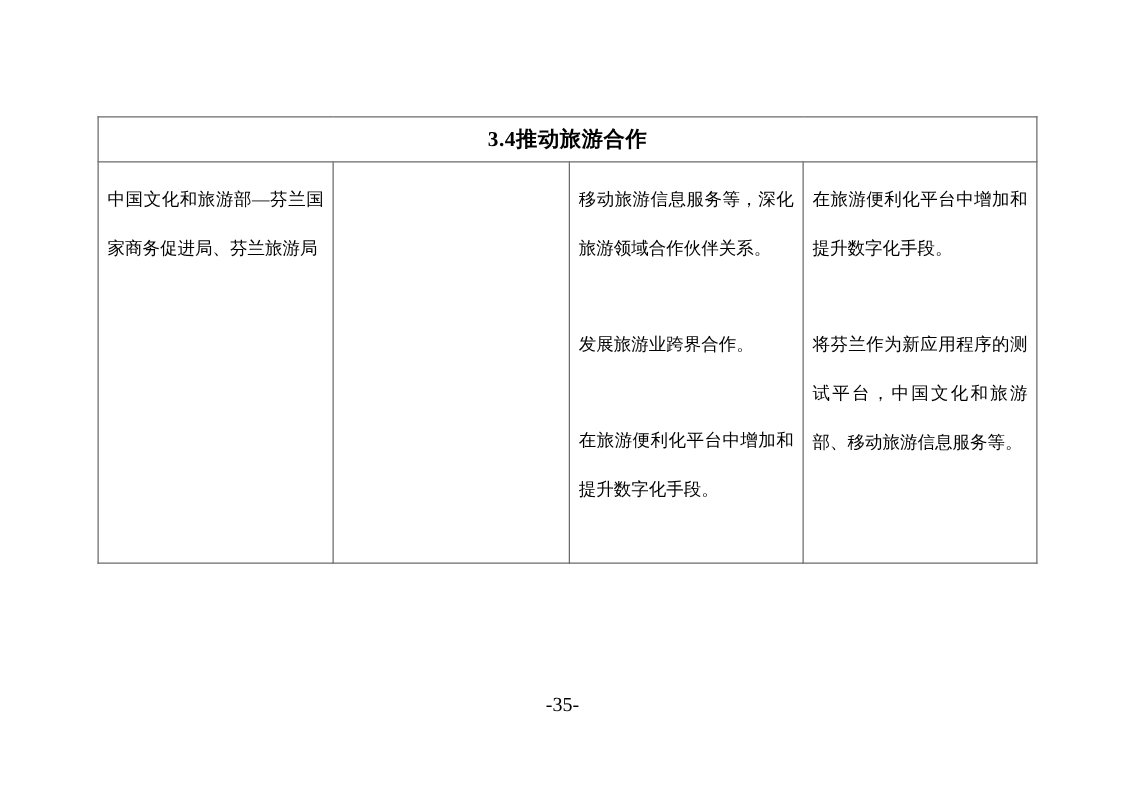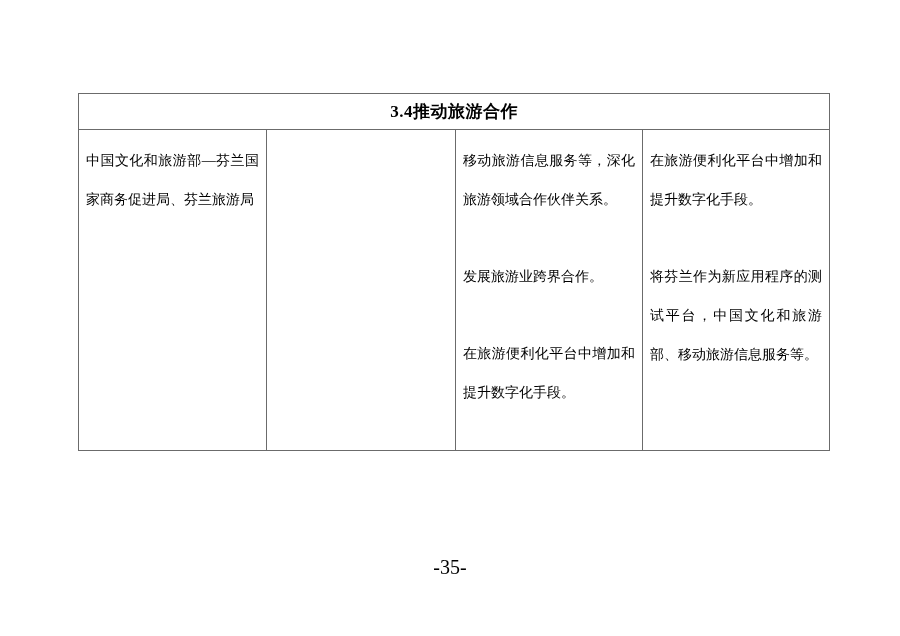--- a/index.html
+++ b/index.html
@@ -60,21 +60,21 @@
   }
   .data-row td p:last-child {
     margin-bottom: 0;
   }
   .page-number {
     position: absolute;
     left: 0;
     top: 556px;
     width: 900px;
     text-align: center;
-    font-size: 20px;
+    font-size: 16px;
     color: #000000;
   }
 </style>
 </head>
 <body>
 
 <div class="page">
 
   <table class="coop-table">
     <colgroup>

